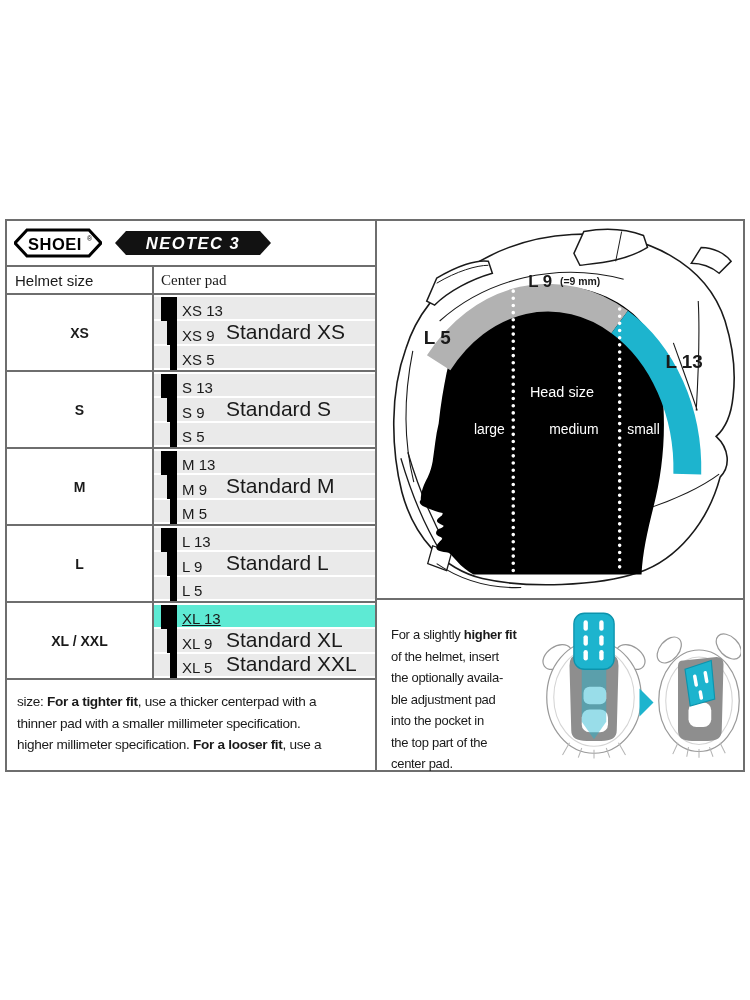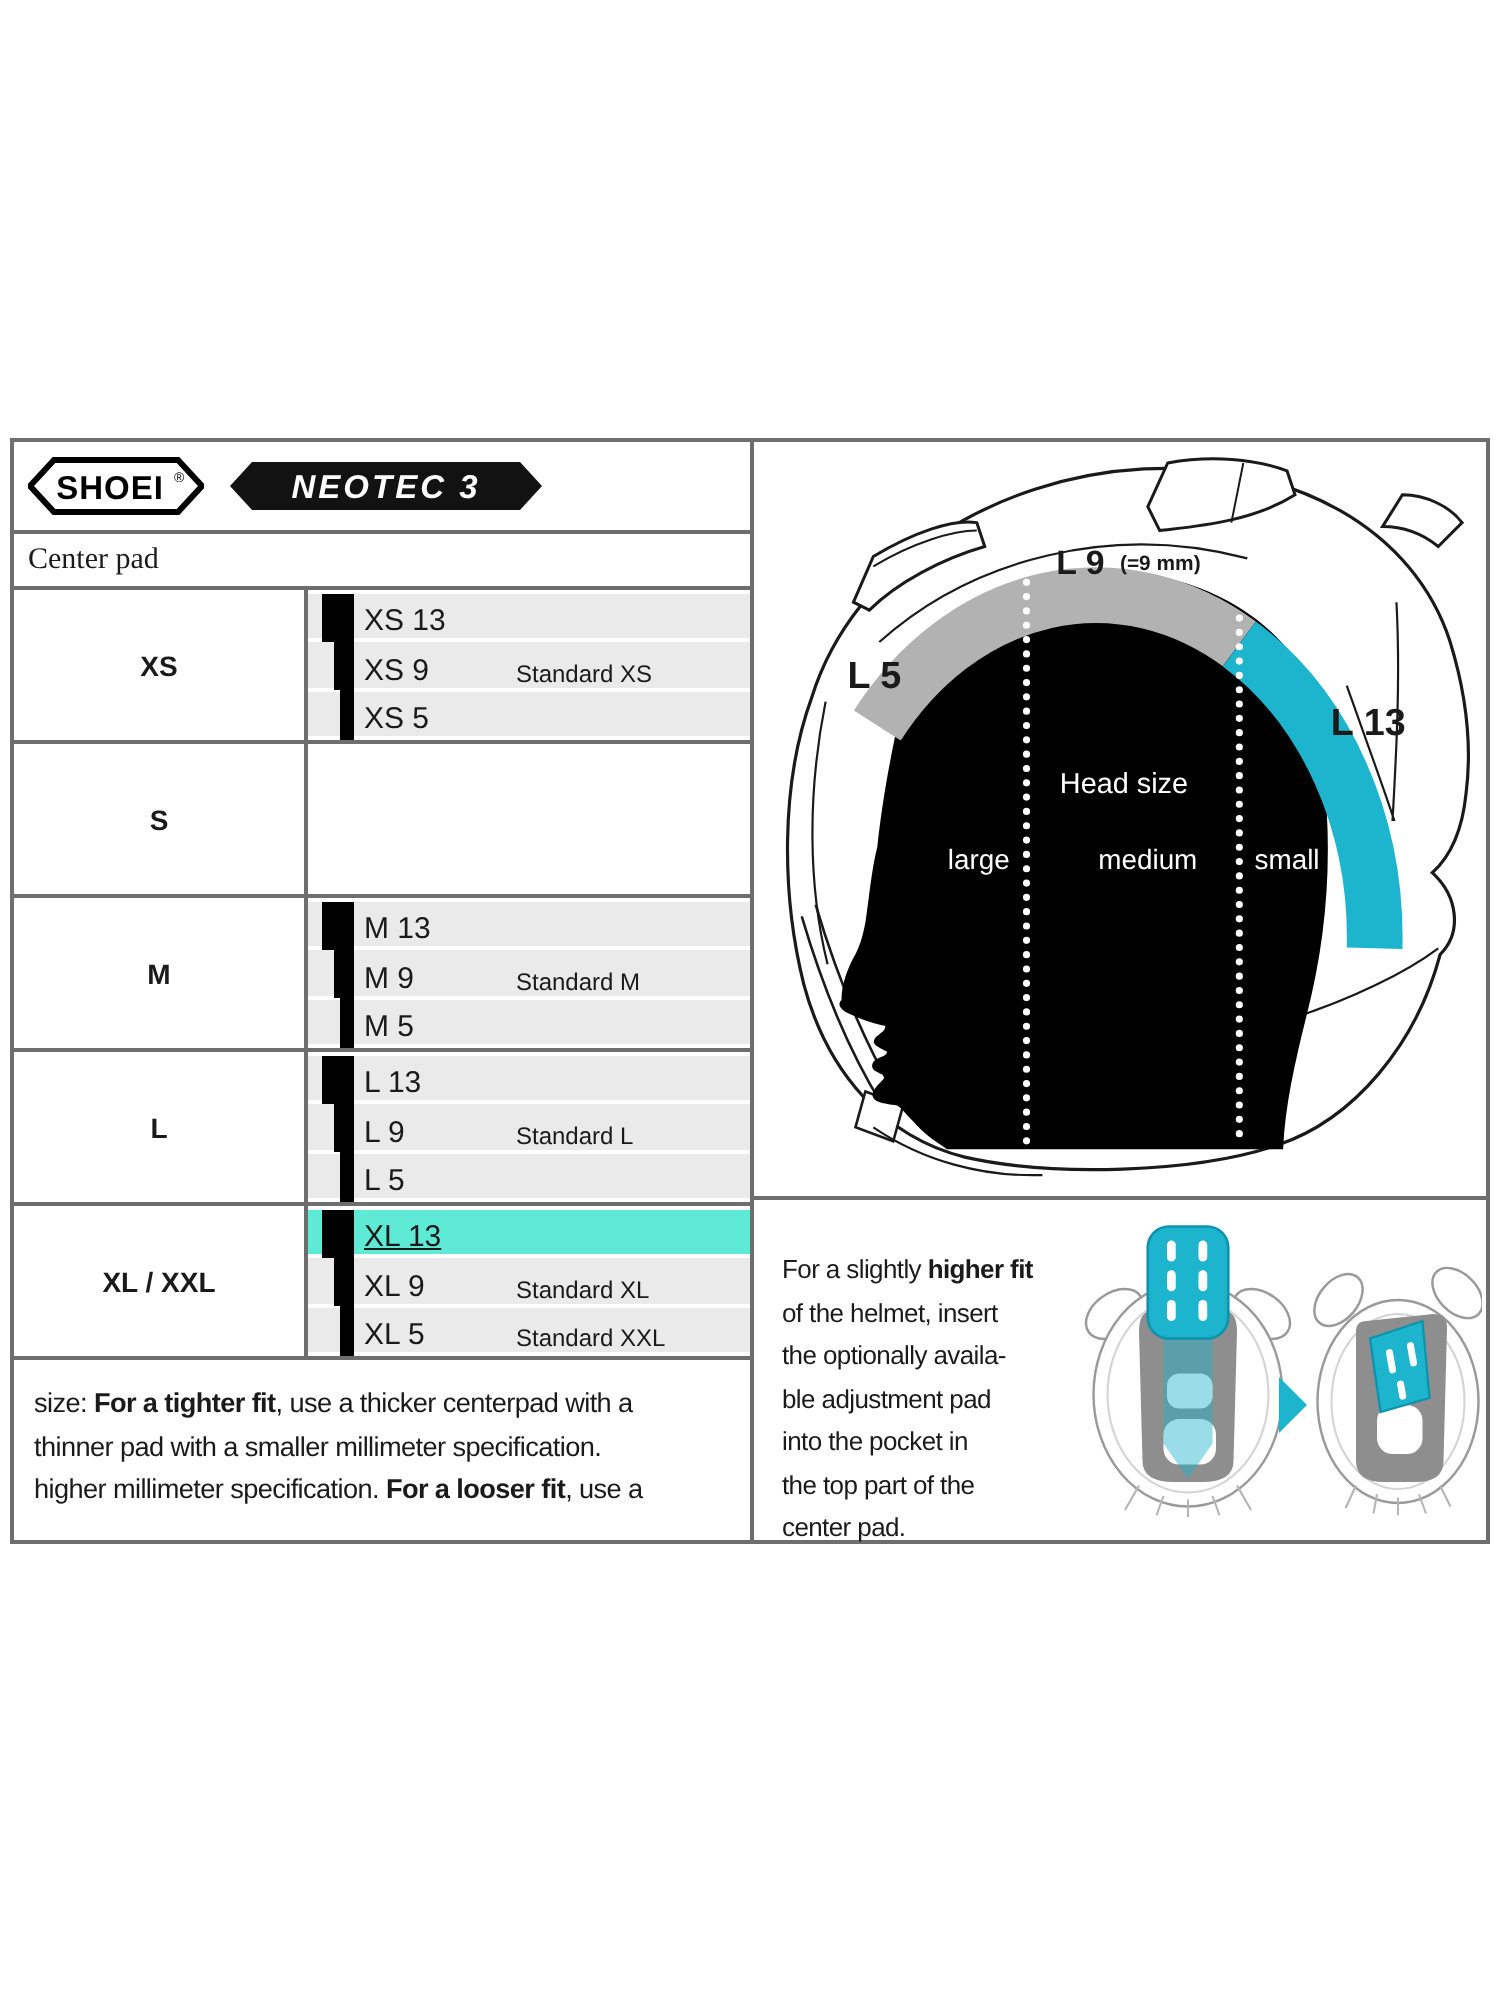--- a/index.html
+++ b/index.html
@@ -19,21 +19,21 @@
   .hdr-cell2{flex:1;display:flex;align-items:center;padding-left:7px;font-size:15px;font-weight:500;font-family:Liberation Serif, serif;}
   
   .grp{height:77px;border-top:2px solid #6e6e6e;display:flex;box-sizing:border-box;}
   .size-cell{width:147px;border-right:2px solid #6e6e6e;display:flex;align-items:center;
              justify-content:center;font-size:14px;font-weight:700;box-sizing:border-box;}
   .pad-cell{flex:1;position:relative;display:flex;flex-direction:column;gap:2px;
             padding:2px 0;box-sizing:border-box;}
   .sub{flex:1;background:#eaeaea;display:flex;align-items:flex-end;position:relative;}
   .sub.hl{background:#5eead4;text-decoration:underline;}
   .sub .lbl{margin-left:28px;font-size:15px;white-space:nowrap;}
-  .sub .std{position:absolute;left:104px;font-size:12px;white-space:nowrap;}
+  .sub .std{position:absolute;left:72px;font-size:21px;white-space:nowrap;}
   .pad-icon{position:absolute;left:7px;top:2px;z-index:2;}
   
   .attention{border-top:2px solid #6e6e6e;padding:11px 10px 0 10px;font-size:13.6px;
              letter-spacing:-0.3px;line-height:21.5px;}
   .attention div{white-space:nowrap;}
   .b{font-weight:700;}
   
   .helmet-wrap{height:377px;overflow:hidden;}
   .bottom-sec{height:172px;border-top:2px solid #6e6e6e;display:flex;box-sizing:border-box;}
   .instr{width:152px;padding:24px 0 0 14px;font-size:13px;letter-spacing:-0.3px;
@@ -55,20 +55,21 @@
         <text x="41" y="21.5" text-anchor="middle" font-size="16.5" font-weight="800" letter-spacing="0.5" fill="#000">SHOEI</text>
         <text x="73" y="13" font-size="7" fill="#000">®</text>
       </svg>
       <svg width="158" height="26" viewBox="0 0 158 26">
         <polygon points="1,13 12,1 146,1 157,13 146,25 12,25" fill="#121212"></polygon>
         <text x="79" y="19" text-anchor="middle" font-size="16.5" font-weight="800" font-style="italic" letter-spacing="1.5" fill="#fff">NEOTEC 3</text>
       </svg>
     </div>
 
     <div class="hdr-row">
+      <div class="hdr-cell1">Helmet size</div>
       <div class="hdr-cell2">Center pad</div>
     </div>
 
     <div class="grp">
       <div class="size-cell">XS</div>
       <div class="pad-cell">
         <svg class="pad-icon" width="16" height="73" viewBox="0 0 16 73">
           <rect x="0" y="0" width="16" height="24" fill="#000"></rect>
             <rect x="6" y="24" width="10" height="24" fill="#000"></rect>
             <rect x="9" y="48" width="7" height="25" fill="#000"></rect>
@@ -83,20 +84,39 @@
           </div>
         <div class="sub">
             <span class="lbl">XS 5</span>
             <span class="std"></span>
           </div>
       </div>
     </div>
 
     <div class="grp">
       <div class="size-cell">S</div>
+      <div class="pad-cell">
+        <svg class="pad-icon" width="16" height="73" viewBox="0 0 16 73">
+          <rect x="0" y="0" width="16" height="24" fill="#000"></rect>
+            <rect x="6" y="24" width="10" height="24" fill="#000"></rect>
+            <rect x="9" y="48" width="7" height="25" fill="#000"></rect>
+        </svg>
+        <div class="sub">
+            <span class="lbl">S 13</span>
+            <span class="std"></span>
+          </div>
+        <div class="sub">
+            <span class="lbl">S 9</span>
+            <span class="std">Standard S</span>
+          </div>
+        <div class="sub">
+            <span class="lbl">S 5</span>
+            <span class="std"></span>
+          </div>
+      </div>
     </div>
 
     <div class="grp">
       <div class="size-cell">M</div>
       <div class="pad-cell">
         <svg class="pad-icon" width="16" height="73" viewBox="0 0 16 73">
           <rect x="0" y="0" width="16" height="24" fill="#000"></rect>
             <rect x="6" y="24" width="10" height="24" fill="#000"></rect>
             <rect x="9" y="48" width="7" height="25" fill="#000"></rect>
         </svg>

